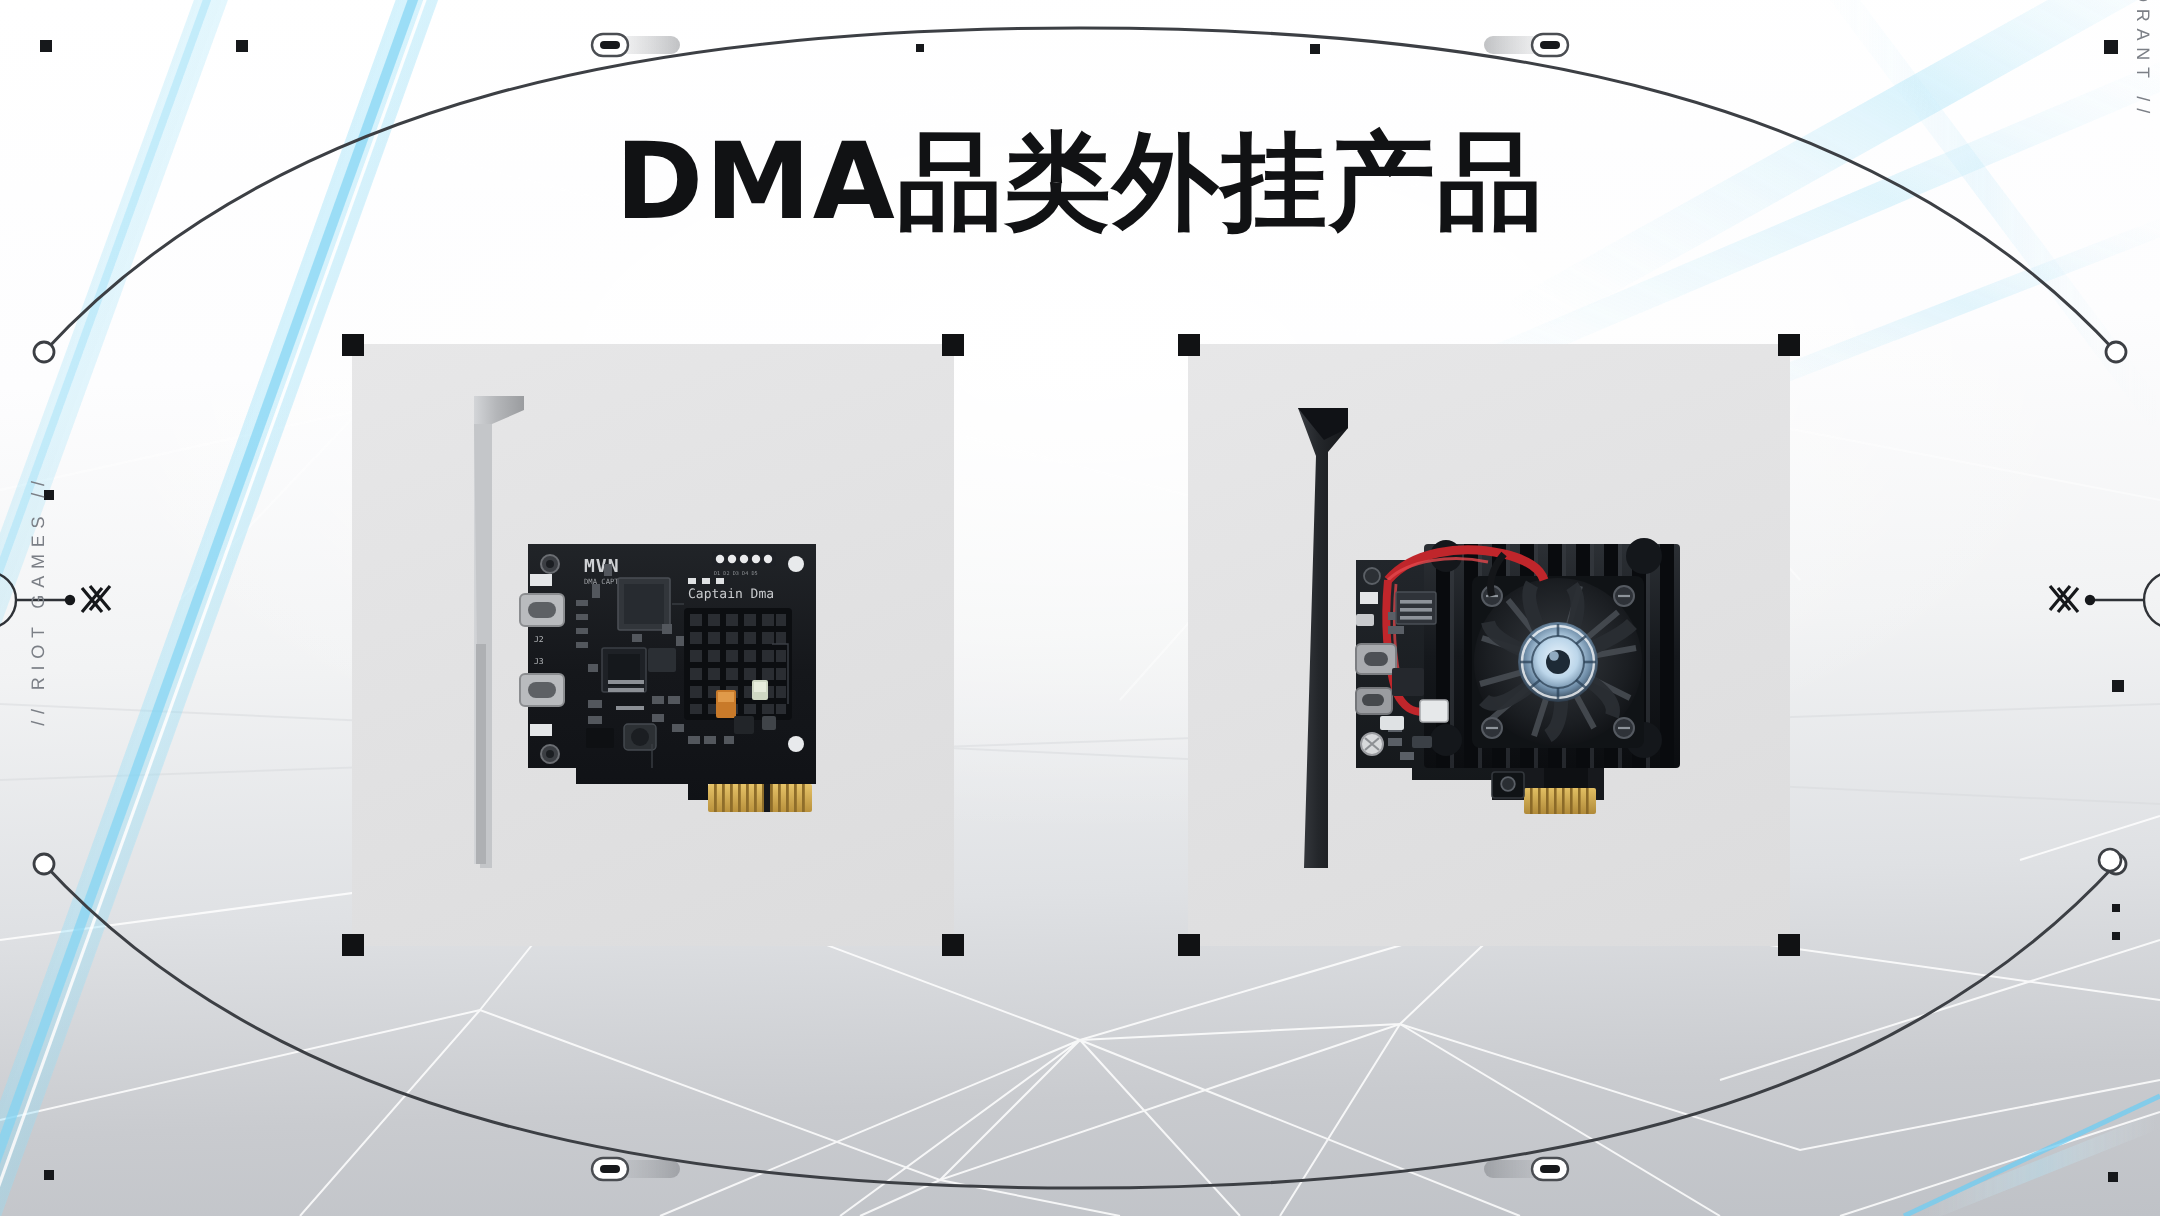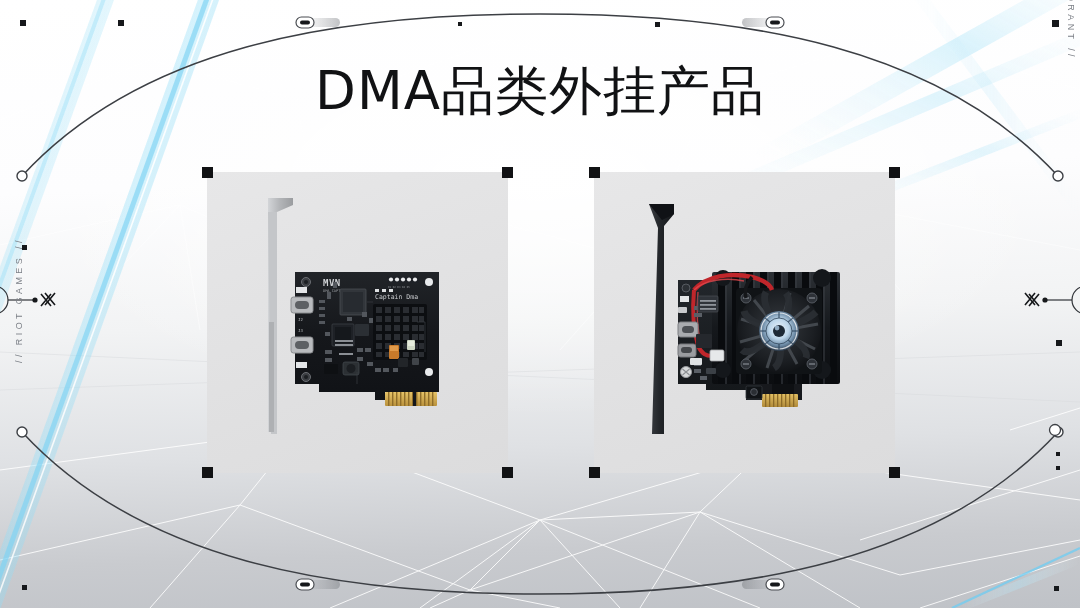--- a/index.html
+++ b/index.html
@@ -35,31 +35,31 @@
   }
   .side-label.right{
     right:14px; top:60px;
     transform-origin:100% 0; transform:rotate(90deg) translate(0,-100%);
   }
 
   
   .title{
     position:absolute; left:0; right:0; top:56px;
     text-align:center;
-    font-size:53px; font-weight:normal; color:#111214;
+    font-size:53px; font-weight:bold; color:#111214;
     letter-spacing:1px;
     font-family:"DejaVu Sans","Liberation Sans", sans-serif;
   }
 
   
   .panel{
     position:absolute; top:172px; width:301px; height:301px;
     background:linear-gradient(160deg,#e7e7e8 0%,#e2e2e3 45%,#dcdcdd 100%);
   }
-  .panel.left{ left:207px; }
+  .panel.left{ left:176px; }
   .panel.right{ left:594px; }
   .corner{
     position:absolute; width:11px; height:11px; background:#111214;
   }
   .corner.tl{ left:-5px; top:-5px; }
   .corner.tr{ right:-5px; top:-5px; }
   .corner.bl{ left:-5px; bottom:-5px; }
   .corner.br{ right:-5px; bottom:-5px; }
   .prod-svg{ position:absolute; inset:0; width:301px; height:301px; }
 </style>

